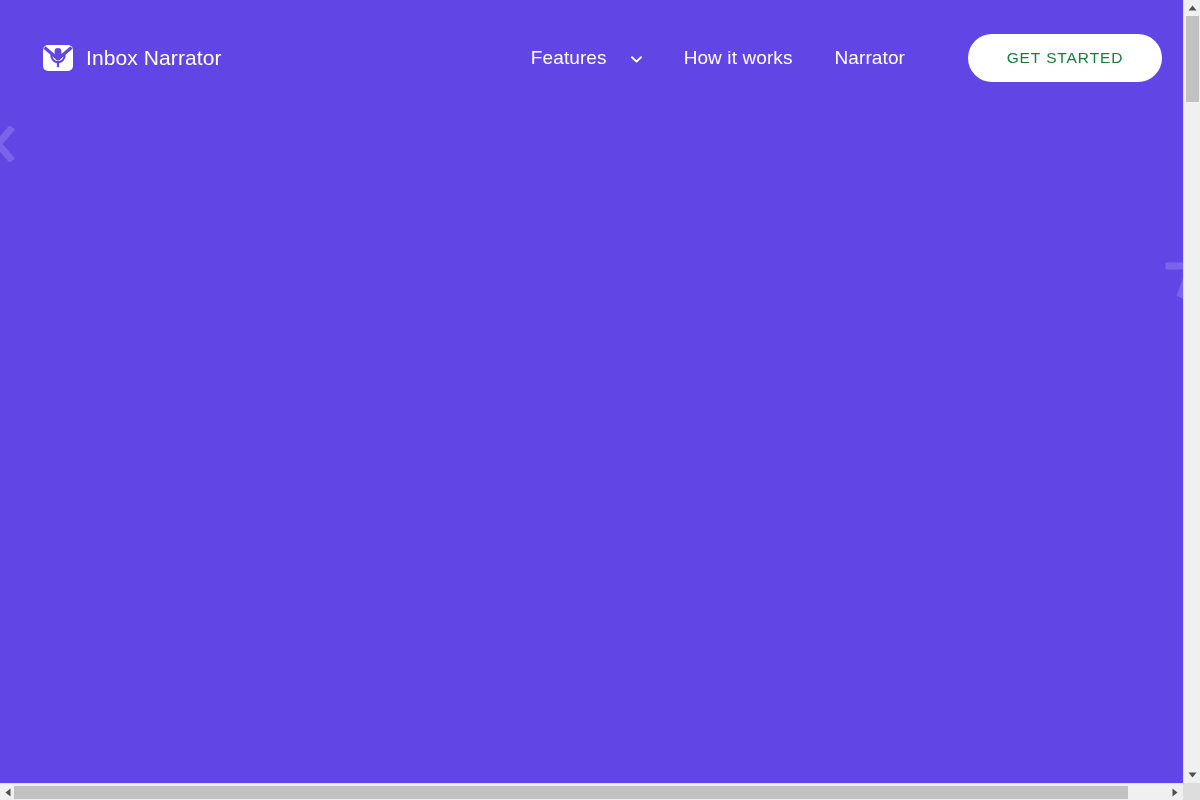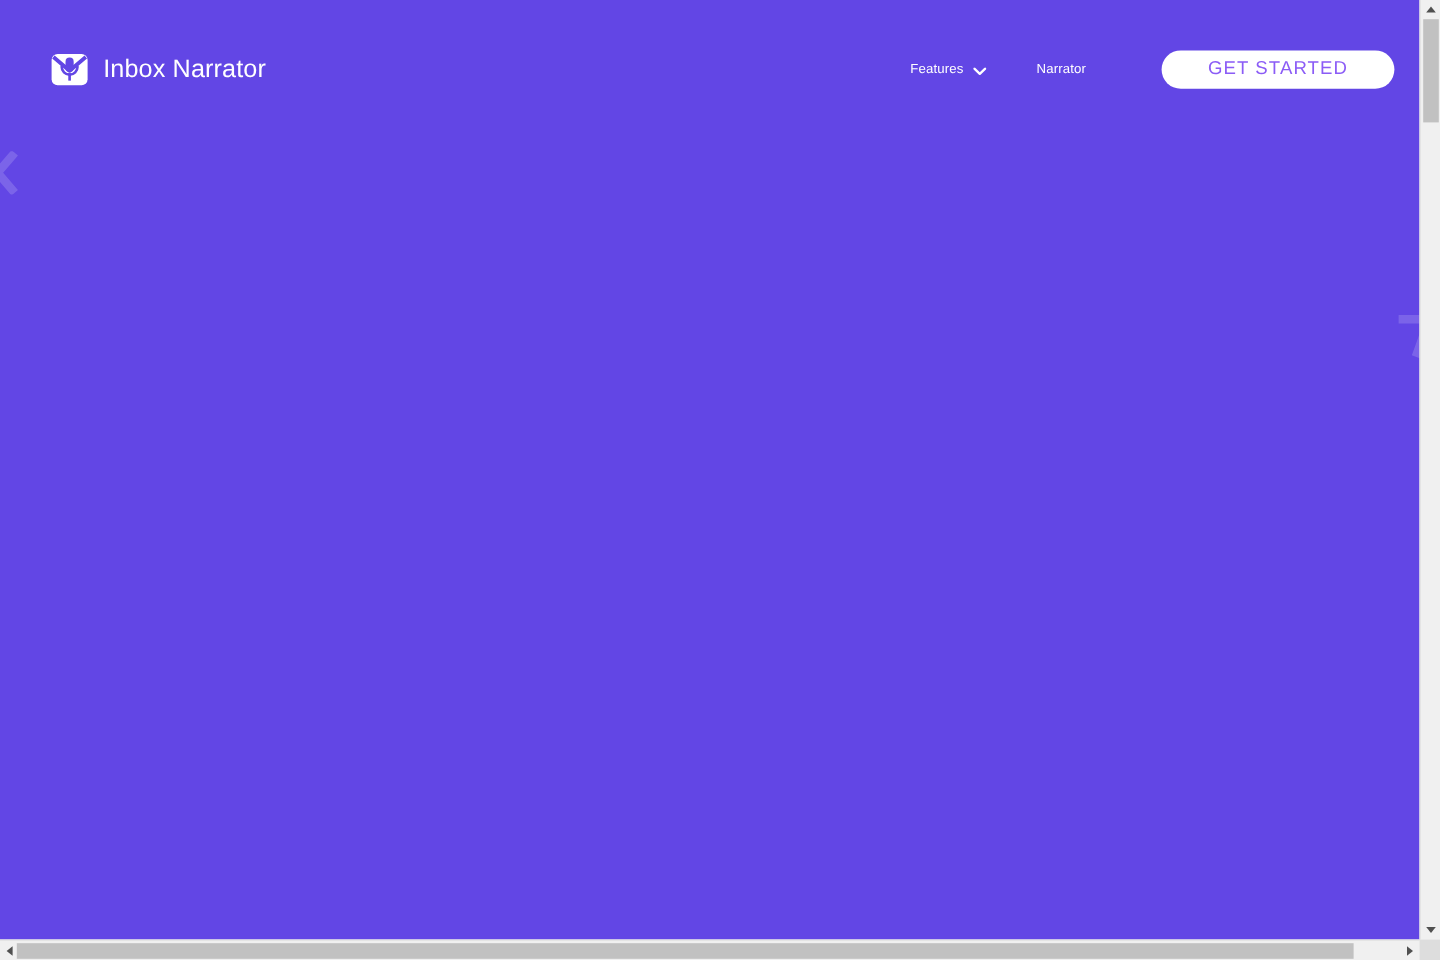--- a/index.html
+++ b/index.html
@@ -86,52 +86,52 @@
 
   
   #nav {
     margin-left: auto;
     display: flex;
     align-items: center;
     gap: 0;
   }
   .nav-item {
     color: #ffffff;
-    font-size: 11px;
+    font-size: 19px;
     font-weight: 400;
     letter-spacing: 0.1px;
     text-decoration: none;
     padding: 10px 21px;
     white-space: nowrap;
     display: flex;
     align-items: center;
-    gap: 8px;
+    gap: 24px;
     cursor: pointer;
   }
   .chevron {
     width: 11px;
     height: 7px;
     display: block;
     flex: none;
     margin-top: 2px;
   }
 
   #cta-button {
     margin-left: 42px;
     margin-right: 21px;
     background: #ffffff;
-    color: #8b5cf6;
+    color: #15803d;
     border: none;
     border-radius: 999px;
     font-family: "Liberation Sans", sans-serif;
     font-size: 15.5px;
     font-weight: 400;
     letter-spacing: 0.9px;
     padding: 0 30px;
-    height: 32px;
+    height: 48px;
     min-width: 194px;
     cursor: pointer;
     white-space: nowrap;
   }
 
   
   #vscroll {
     position: absolute;
     right: 0;
     top: 0;
@@ -234,20 +234,23 @@
 
       <nav id="nav">
 
         <a class="nav-item" href="#">
           <span>Features</span>
           <svg class="chevron" viewBox="0 0 11 7" fill="none">
             <path d="M1 1.2 L5.5 5.6 L10 1.2" stroke="#ffffff" stroke-width="1.9" stroke-linecap="round" stroke-linejoin="round"></path>
           </svg>
         </a>
 
+        <a class="nav-item" href="#">
+          <span>How it works</span>
+        </a>
 
         <a class="nav-item" href="#">
           <span>Narrator</span>
         </a>
 
         <button id="cta-button">GET STARTED</button>
 
       </nav>
 
     </header>

